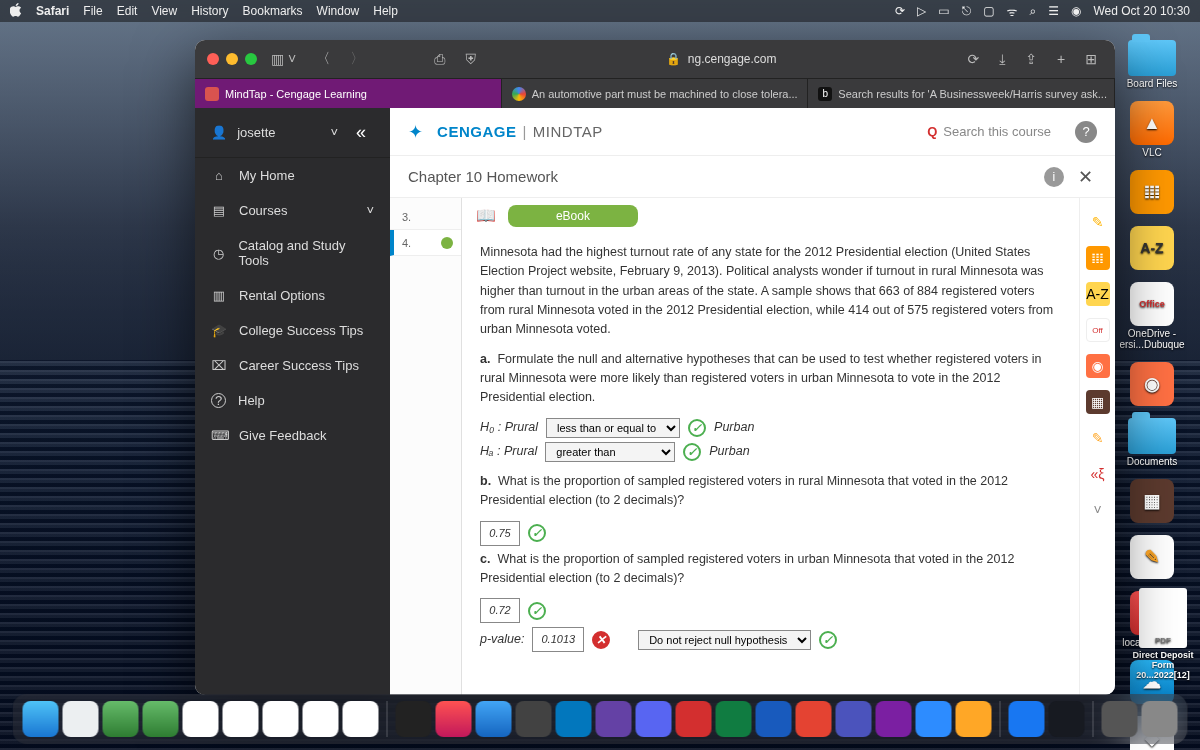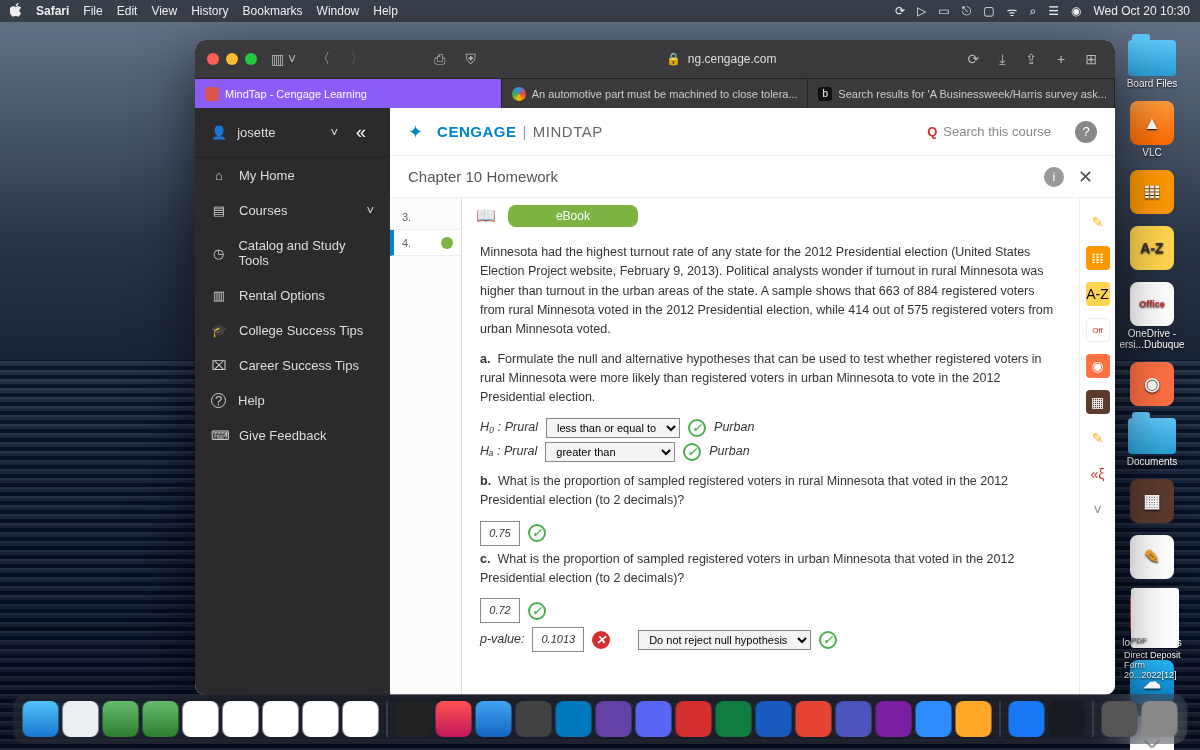--- a/index.html
+++ b/index.html
@@ -21,21 +21,21 @@
 
 .browser { position:absolute; left:195px; top:40px; width:920px; height:655px; background:#fff; border-radius:10px; box-shadow:0 20px 60px rgba(0,0,0,0.6); overflow:hidden; display:flex; flex-direction:column; z-index:20; }
 .titlebar { height:38px; background:#3a3a3c; display:flex; align-items:center; padding:0 12px; gap:8px; }
 .traffic { display:flex; gap:7px; }
 .traffic span { width:12px; height:12px; border-radius:50%; }
 .tb-btn { color:#bbb; padding:0 6px; font-size:14px; }
 .addr { flex:1; text-align:center; color:#ddd; font-size:12px; display:flex; align-items:center; justify-content:center; gap:6px; }
 
 .tabs { height:30px; background:#3a3a3c; display:flex; border-top:1px solid #222; }
 .tabs .tab { flex:1; border-right:1px solid #222; color:#ccc; font-size:11px; display:flex; align-items:center; padding:0 10px; gap:6px; overflow:hidden; white-space:nowrap; }
-.tabs .tab.active { background:#8b5cf6; color:#fff; }
+.tabs .tab.active { background:#701a75; color:#fff; }
 .tabs .tab .favicon { width:14px; height:14px; border-radius:3px; flex-shrink:0; }
 
 .app { flex:1; display:flex; height:0; }
 .sidebar { width:195px; background:#2b2b2d; color:#ddd; font-size:13px; display:flex; flex-direction:column; }
 .user { padding:14px 16px; display:flex; align-items:center; gap:10px; border-bottom:1px solid #222; }
 .user .chev { margin-left:auto; }
 .collapse { color:#fff; font-size:18px; padding:0 8px; }
 .sb-item { padding:10px 16px; display:flex; align-items:center; gap:12px; cursor:pointer; }
 .sb-ic { width:16px; text-align:center; font-size:13px; color:#ccc; }
 
@@ -69,21 +69,21 @@
 .chk { width:18px; height:18px; border-radius:50%; border:2px solid #4caf50; display:inline-flex; align-items:center; justify-content:center; color:#4caf50; font-size:12px; font-weight:bold; }
 .chk.bad { border-color:#d32f2f; background:#d32f2f; color:#fff; }
 
 .toolstrip { width:36px; background:#fff; border-left:1px solid #eee; display:flex; flex-direction:column; align-items:center; gap:12px; padding-top:12px; }
 .tool { width:24px; height:24px; border-radius:4px; display:flex; align-items:center; justify-content:center; font-size:14px; }
 
 .dock { position:absolute; bottom:6px; left:50%; transform:translateX(-50%); height:50px; background:rgba(60,60,65,0.35); backdrop-filter:blur(20px); border-radius:14px; padding:4px 10px; display:flex; align-items:center; gap:4px; z-index:40; }
 .dock .d { width:36px; height:36px; border-radius:8px; background:linear-gradient(#6ab7ff,#1e88e5); }
 .dock .sep { width:1px; height:36px; background:rgba(255,255,255,0.25); margin:0 4px; }
 
-.pdf-thumb { position:absolute; right:14px; bottom:70px; width:62px; z-index:6; color:#fff; font-size:9px; text-shadow:0 1px 2px #000; }
+.pdf-thumb { position:absolute; right:6px; bottom:70px; width:62px; z-index:6; color:#fff; font-size:9px; text-align:center; text-shadow:0 1px 2px #000;font-weight:bold; }
 .pdf-thumb .pg { width:48px; height:60px; background:#fff; border-radius:3px; margin:0 auto 2px; position:relative; }
 .pdf-thumb .pg:after { content:"PDF"; position:absolute; bottom:3px; left:0; right:0; font-size:8px; color:#777; }
 
 .below-browser { position:absolute; right:130px; bottom:68px; font-size:10px; color:#ddd; z-index:6; text-shadow:0 1px 2px #000; }
 </style>
 </head>
 <body>
 
 <div class="wallpaper"></div>
 <div class="water"></div>

